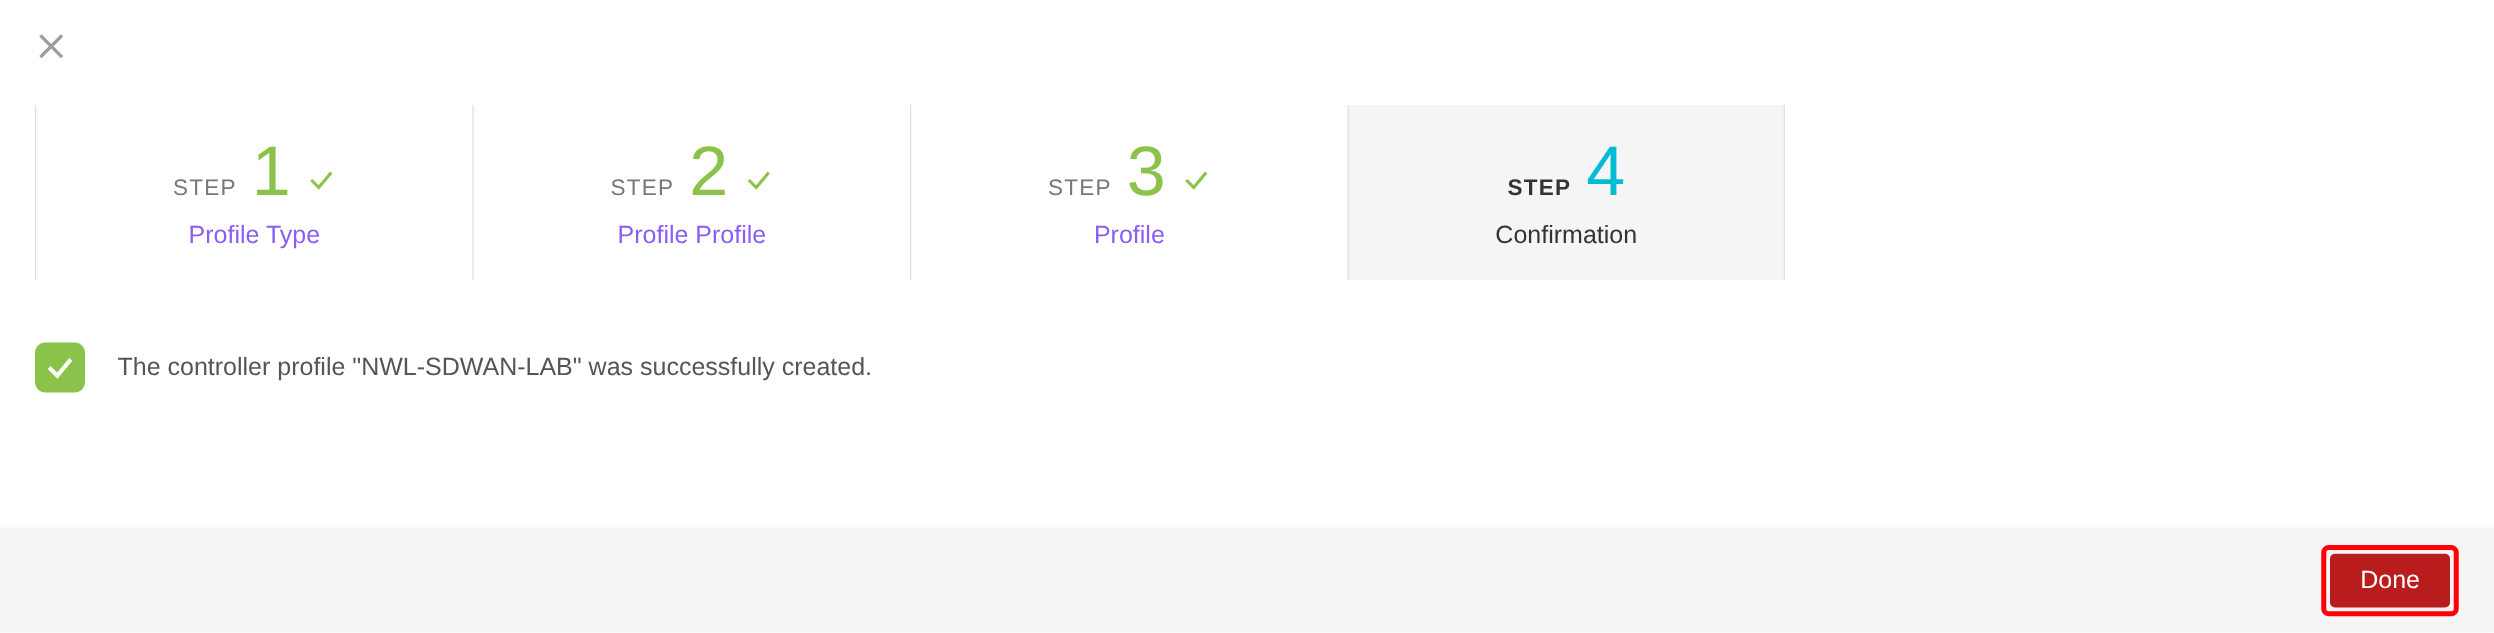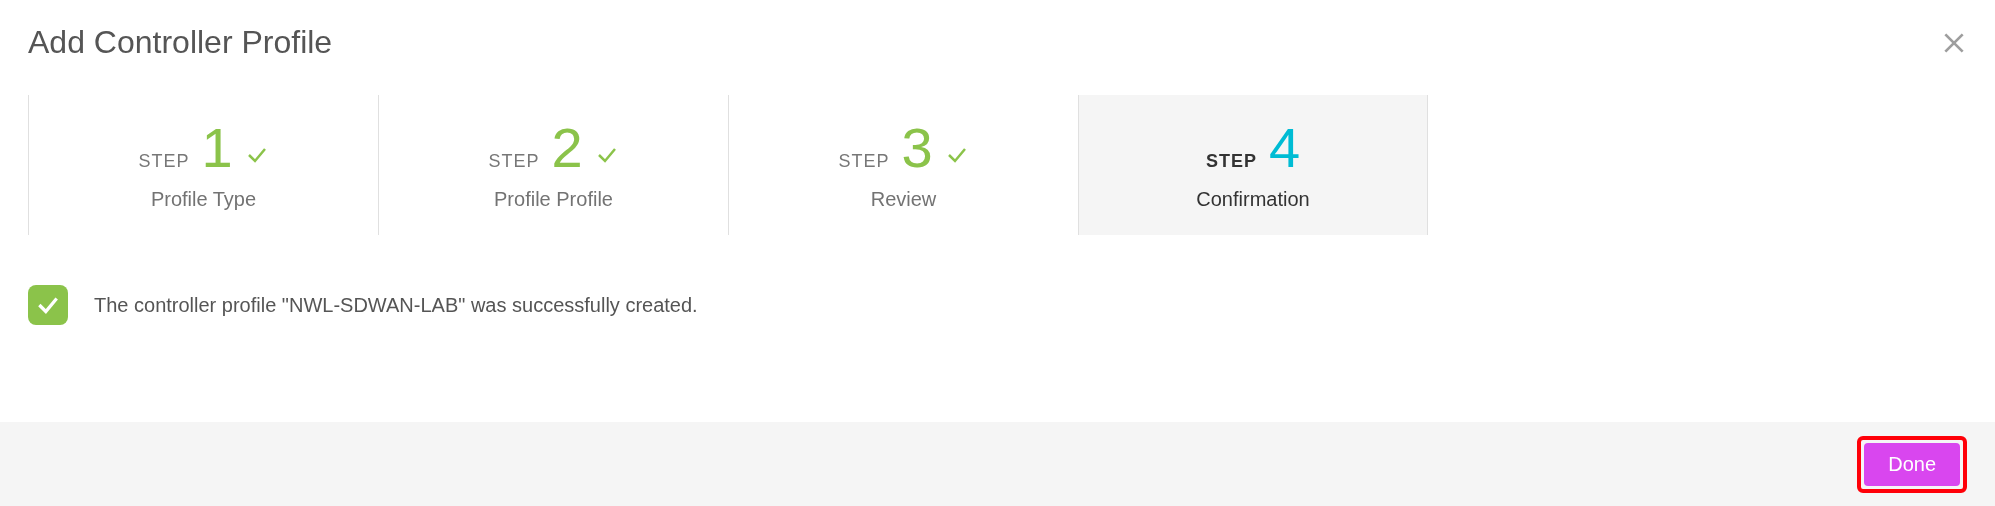--- a/index.html
+++ b/index.html
@@ -72,21 +72,21 @@
     .step-num.green { color: #8bc34a; }
     .step-num.blue { color: #00bcd4; }
     .step-check {
       color: #8bc34a;
       display: flex;
       align-items: center;
     }
     .step-check svg { width: 24px; height: 24px; }
     .step-label {
       font-size: 20px;
-      color: #737373;
+      color: #8b5cf6;
     }
     .step.active .step-label {
       font-weight: 400;
       color: #333;
     }
     .step.active .step-word {
       font-weight: 700;
       color: #333;
     }
 
@@ -124,34 +124,33 @@
       align-items: center;
       padding-right: 28px;
     }
     .done-wrap {
       border: 4px solid #ff0008;
       border-radius: 6px;
       padding: 3px;
       display: inline-flex;
     }
     .done-btn {
-      background: #d946ef;
+      background: #b91c1c;
       color: #fff;
       border: none;
       font-size: 20px;
       padding: 10px 24px;
       border-radius: 4px;
       cursor: pointer;
     }
   </style>
 </head>
 <body>
 
 <div class="header">
-  <h1 class="title">Add Controller Profile</h1>
   <div class="close-icon">
     <svg viewBox="0 0 24 24" fill="none" stroke="currentColor" stroke-width="2.5">
       <path d="M4 4 L20 20 M20 4 L4 20"></path>
     </svg>
   </div>
 </div>
 
 <div class="stepper">
 
   <div class="step">
@@ -183,21 +182,21 @@
   <div class="step">
     <div class="step-top">
       <span class="step-word">STEP</span>
       <span class="step-num green">3</span>
       <span class="step-check">
         <svg viewBox="0 0 24 24" fill="none" stroke="currentColor" stroke-width="2.5">
             <path d="M4 12 L10 18 L20 6"></path>
           </svg>
       </span>
     </div>
-    <div class="step-label">Review</div>
+    <div class="step-label">Profile</div>
   </div>
 
   <div class="step active">
     <div class="step-top">
       <span class="step-word">STEP</span>
       <span class="step-num blue">4</span>
     </div>
     <div class="step-label">Confirmation</div>
   </div>
 </div>

